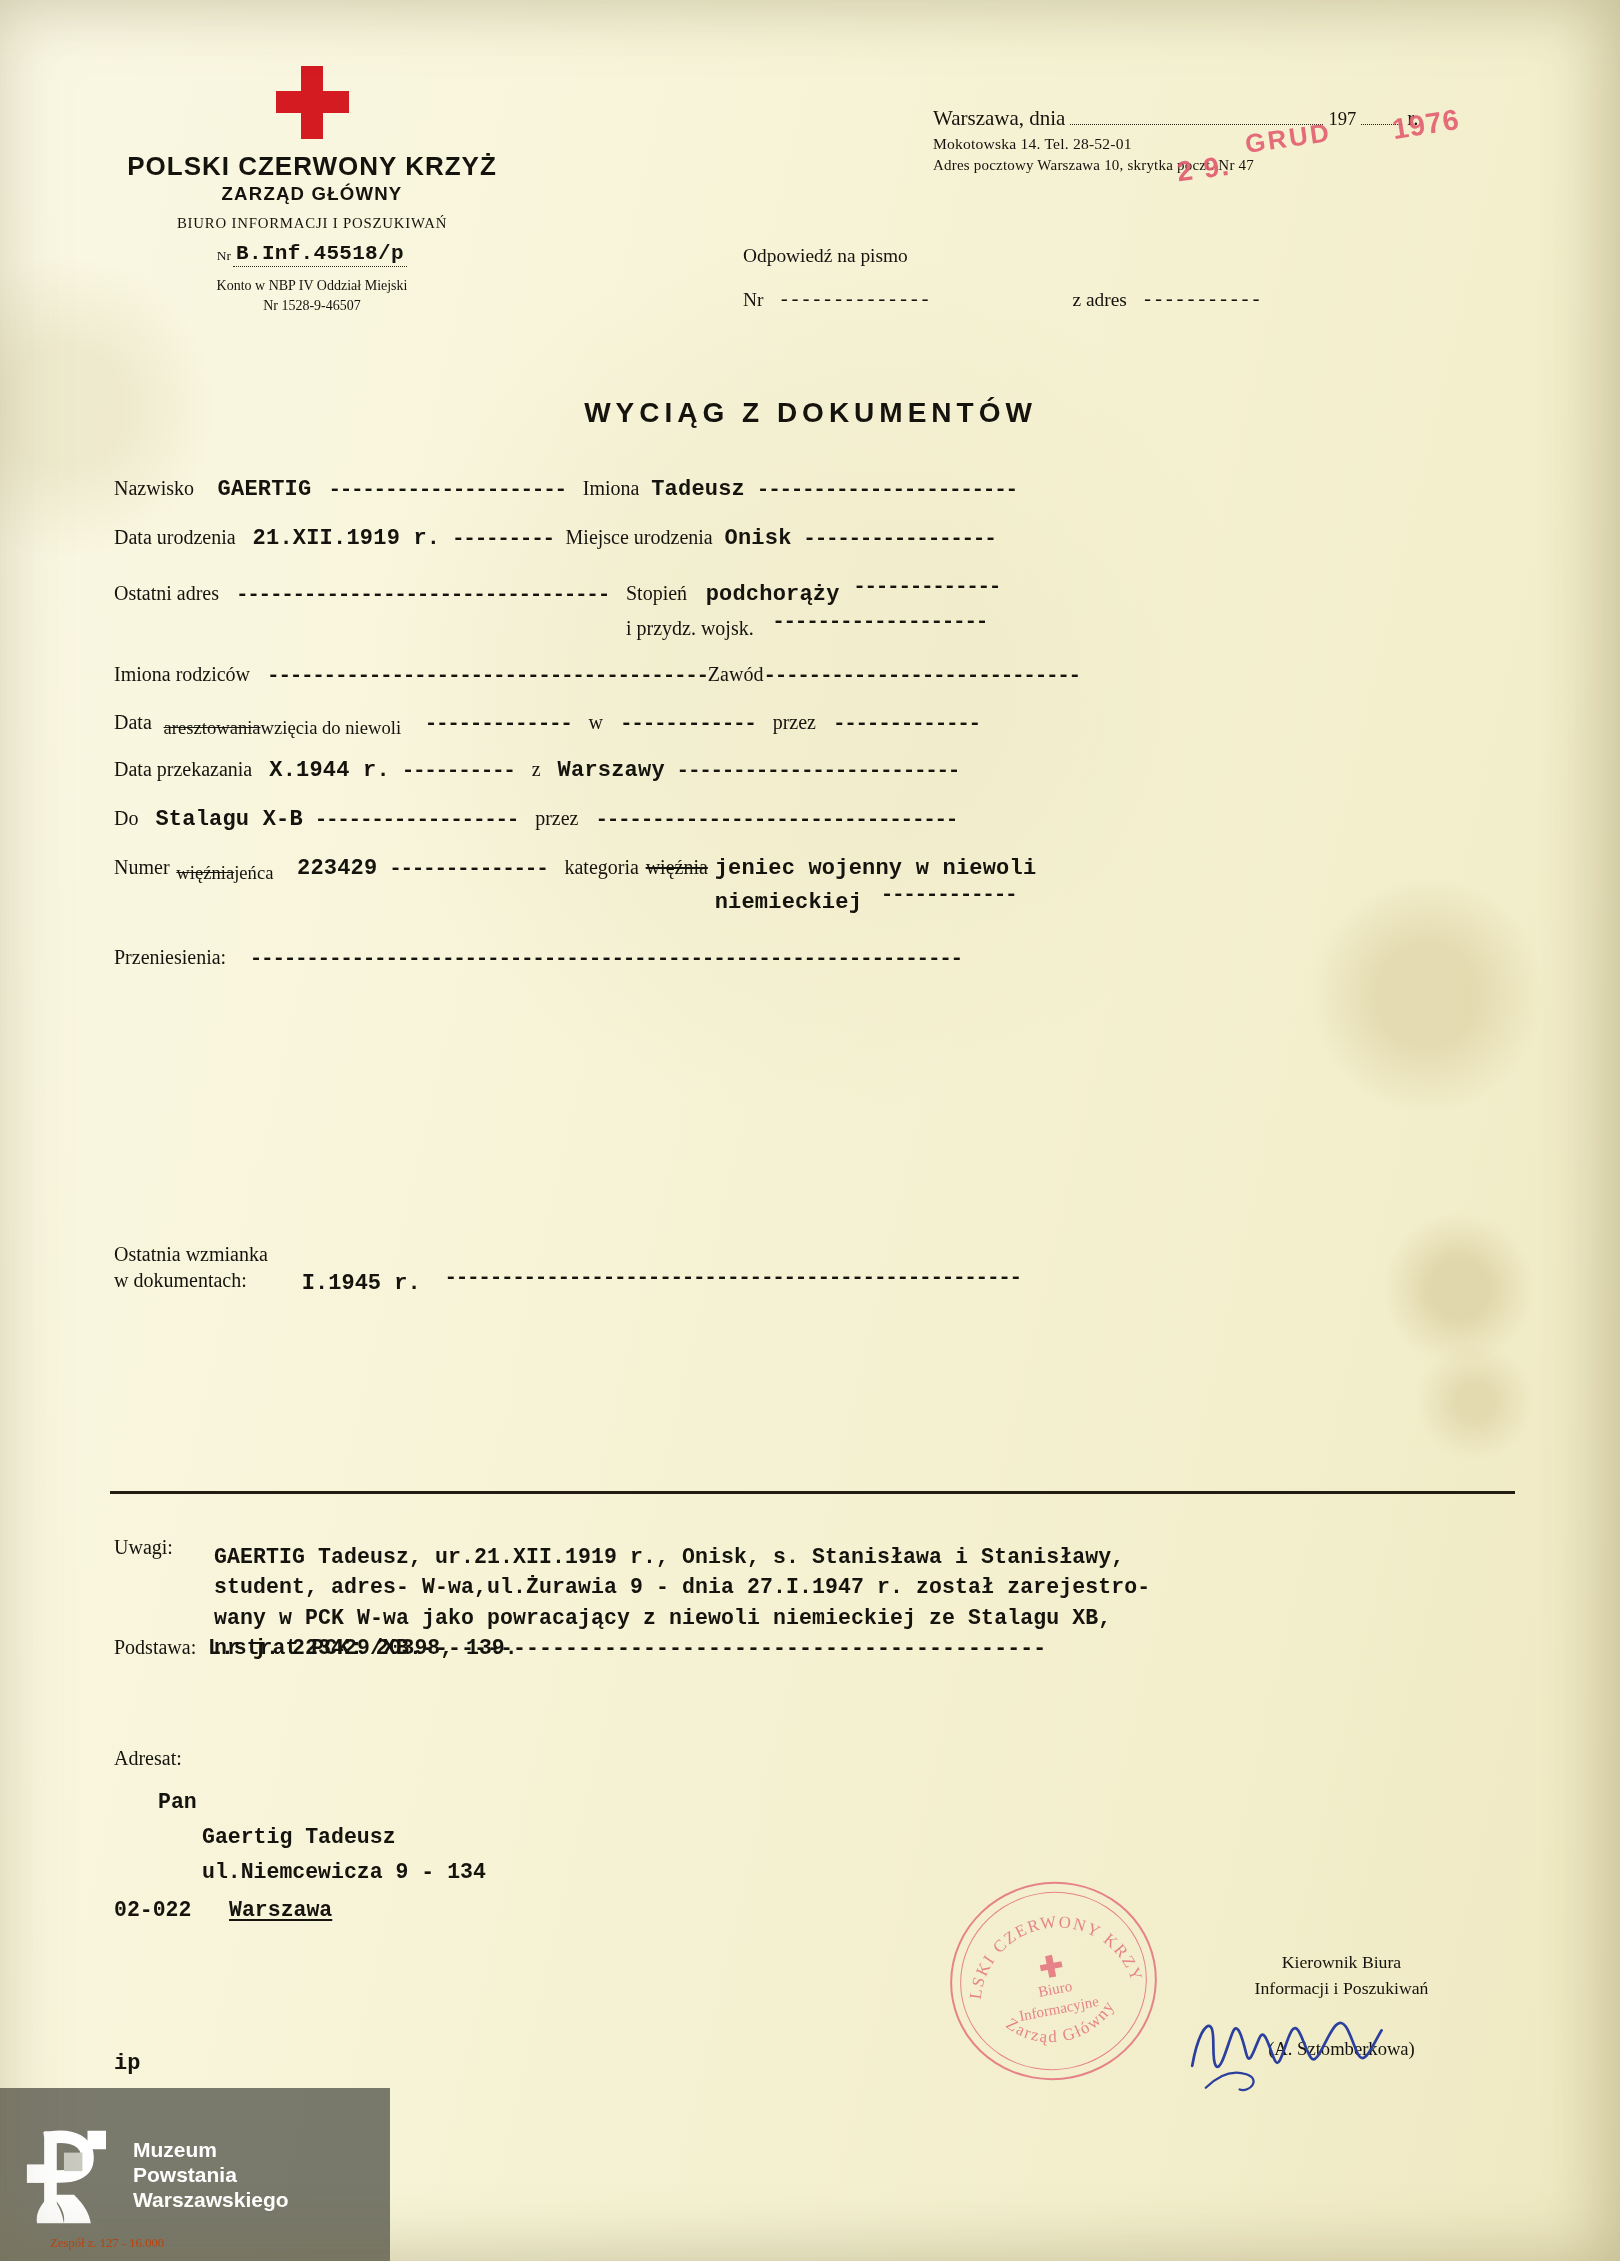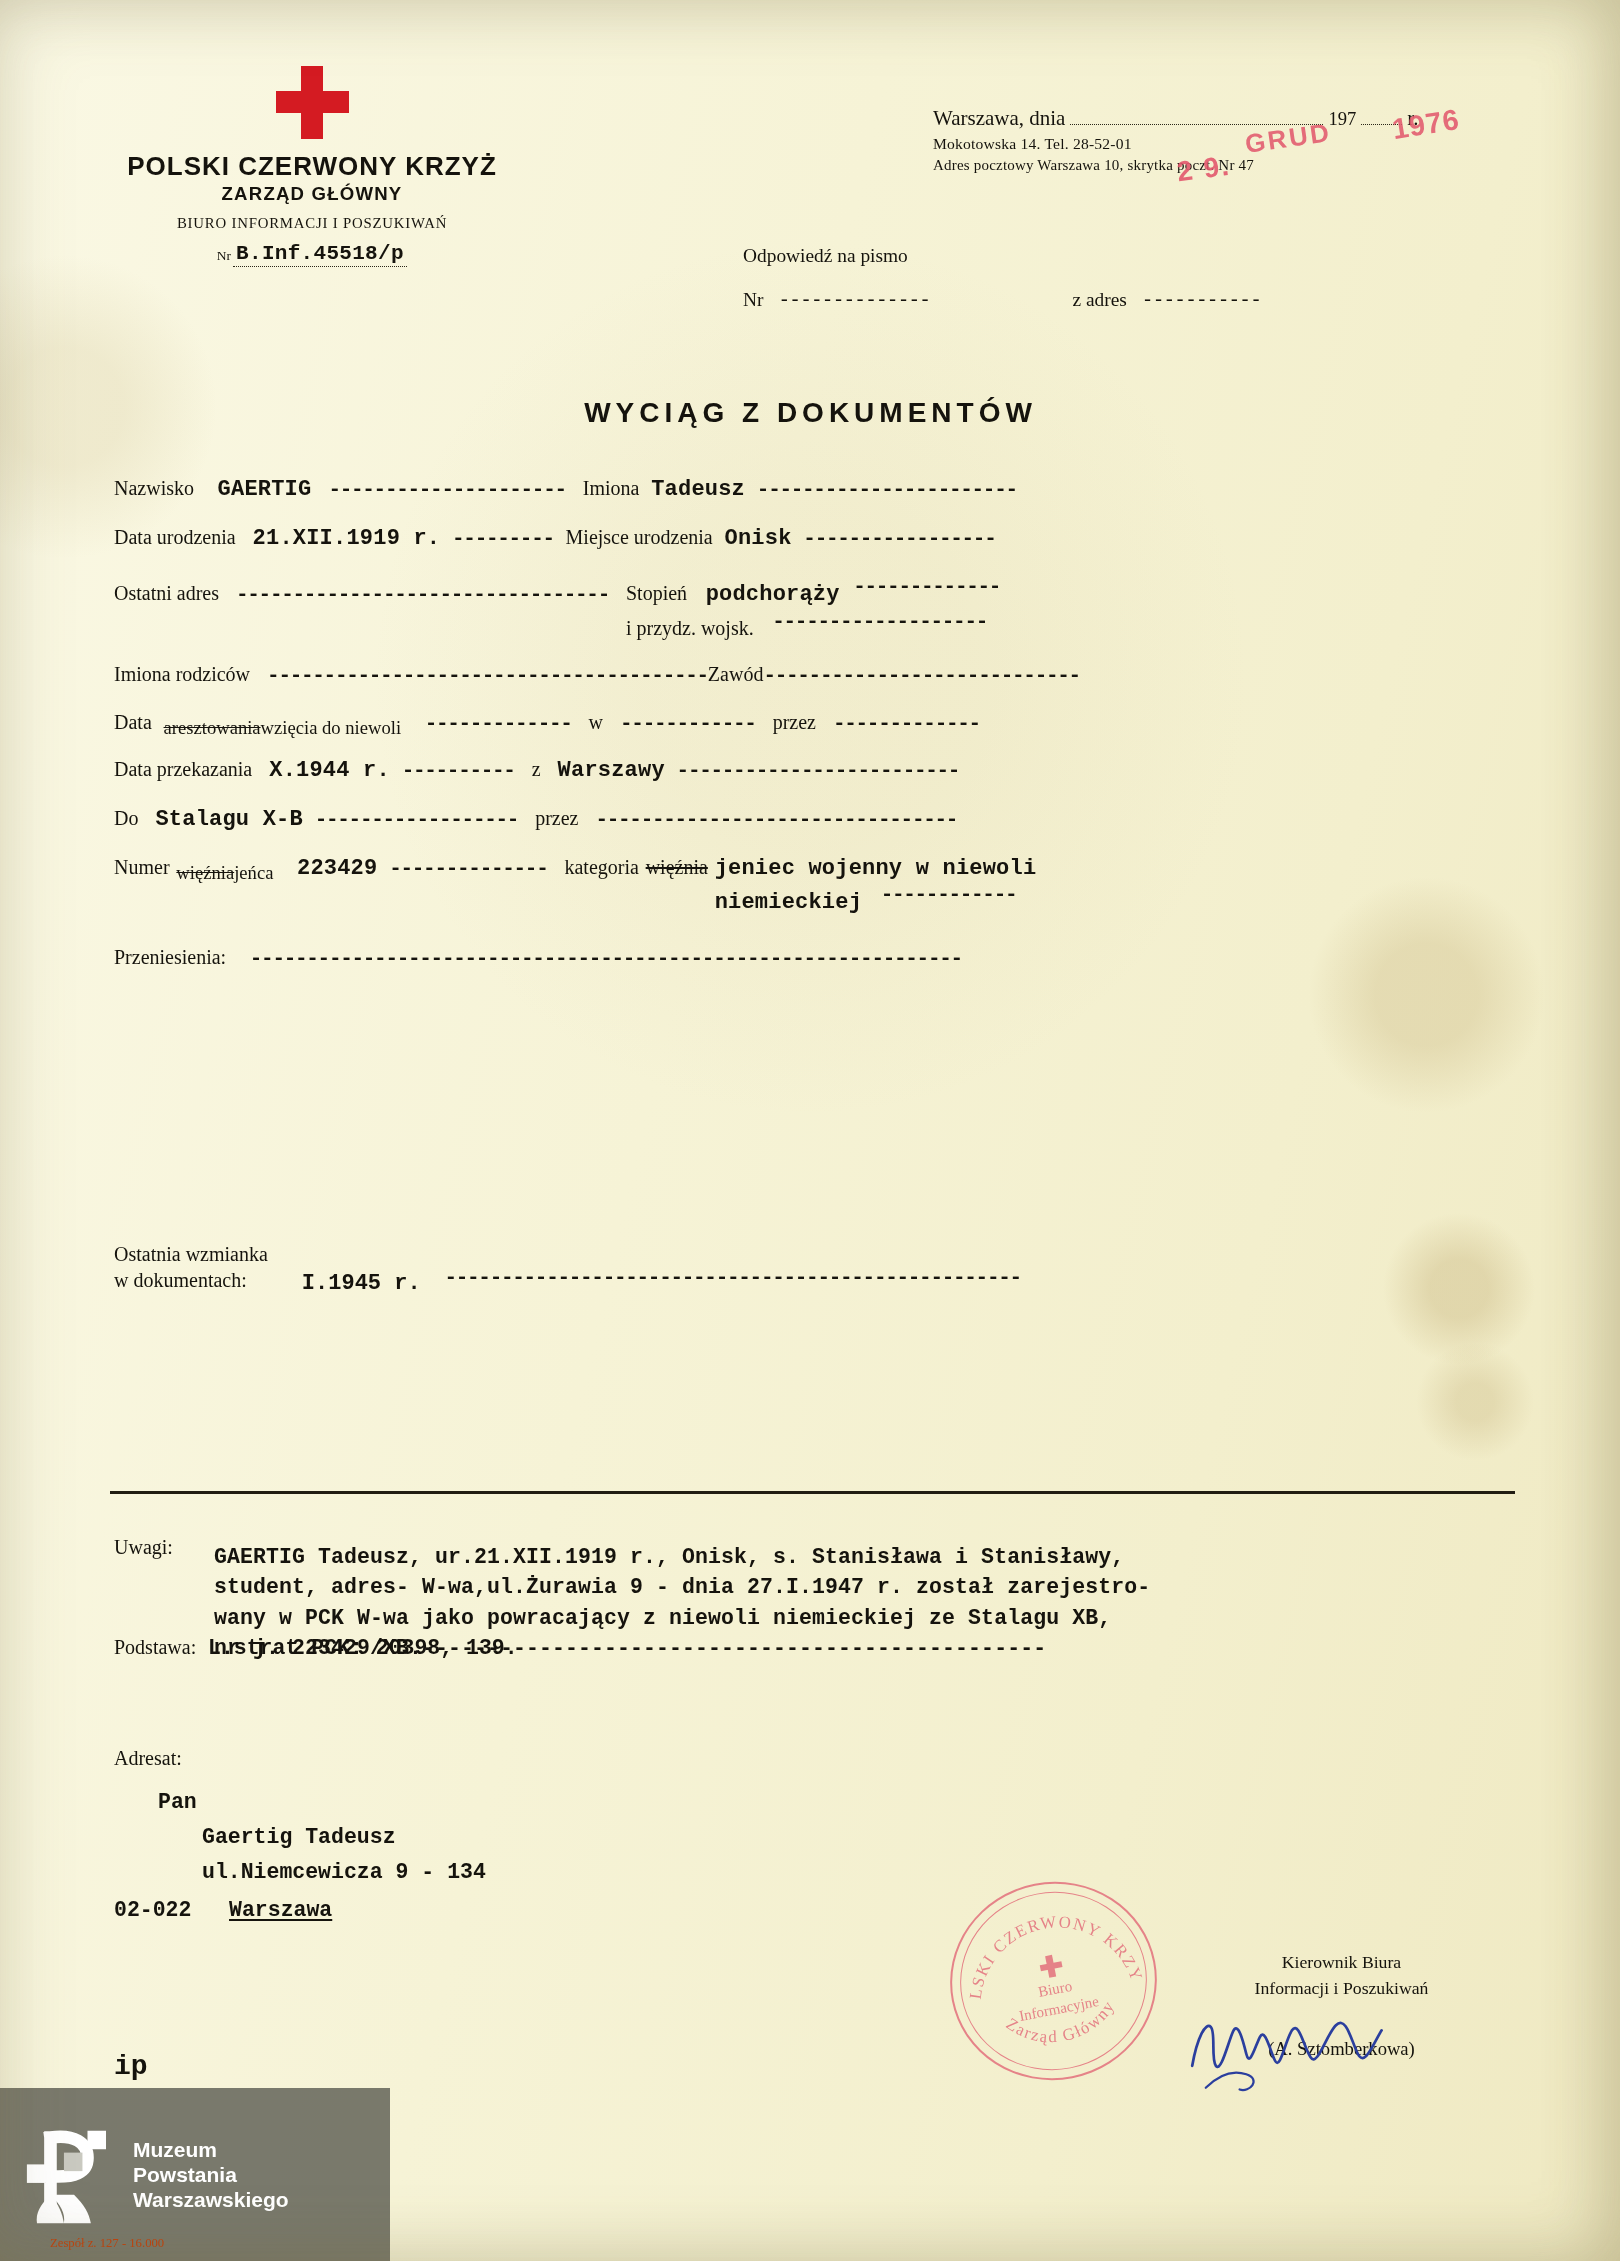--- a/index.html
+++ b/index.html
@@ -166,21 +166,21 @@
   .adresat{position:absolute;left:114px;top:1747px;}
   .adresat .lab5{font-size:20px;margin-bottom:15px;}
   .adr-line{
     font-family:"Liberation Mono", monospace;font-weight:bold;font-size:21.5px;
     line-height:1.62;white-space:pre;
   }
   .adr-city{margin-top:8.4px;font-family:"Liberation Mono", monospace;font-weight:bold;font-size:21.5px;}
   .adr-city u{text-decoration-thickness:1.7px;text-underline-offset:3.4px;}
   .ip{
     position:absolute;left:114px;top:2051px;
-    font-family:"Liberation Mono", monospace;font-weight:bold;font-size:28px;
+    font-family:"Liberation Mono", monospace;font-weight:bold;font-size:22px;
   }
 
   
   .roundstamp{
     position:absolute;left:950px;top:1882px;width:207px;height:198px;
     transform:rotate(-11deg);pointer-events:none;opacity:.72;
   }
   .roundstamp .ring{
     position:absolute;inset:0;border:2.5px solid #e05a6e;border-radius:50%;
   }
@@ -242,20 +242,24 @@
     <div class="cross">
       <i class="v"></i>
         <i class="h"></i>
     </div>
     <div class="org-name">POLSKI CZERWONY KRZYŻ</div>
     <div class="org-sub">ZARZĄD GŁÓWNY</div>
     <div class="bureau">BIURO INFORMACJI I POSZUKIWAŃ</div>
     <div class="refline">
       <span class="lbl">Nr</span>
       <span class="val">B.Inf.45518/p</span>
+    </div>
+    <div class="acct">
+      <div>Konto w NBP IV Oddział Miejski</div>
+      <div>Nr 1528-9-46507</div>
     </div>
   </div>
 
   <div class="topright">
     <div class="tr-date">
       <span>Warszawa, dnia</span>
       <span class="dots"></span>
       <span class="yr">197</span>
       <span class="tail"></span>
       <span>r.</span>

